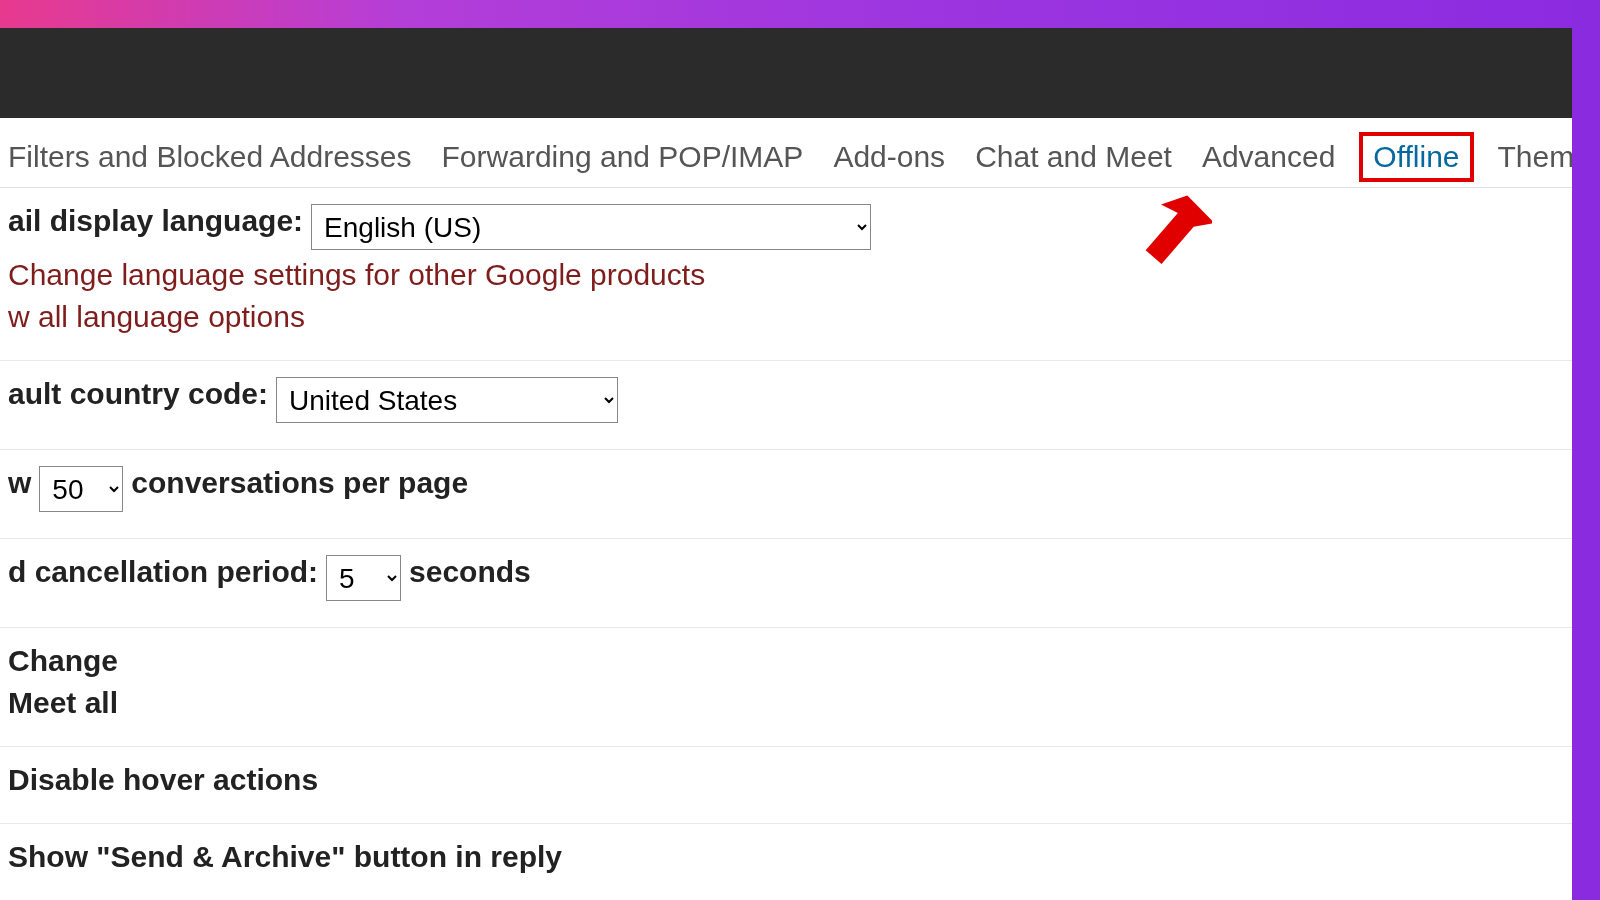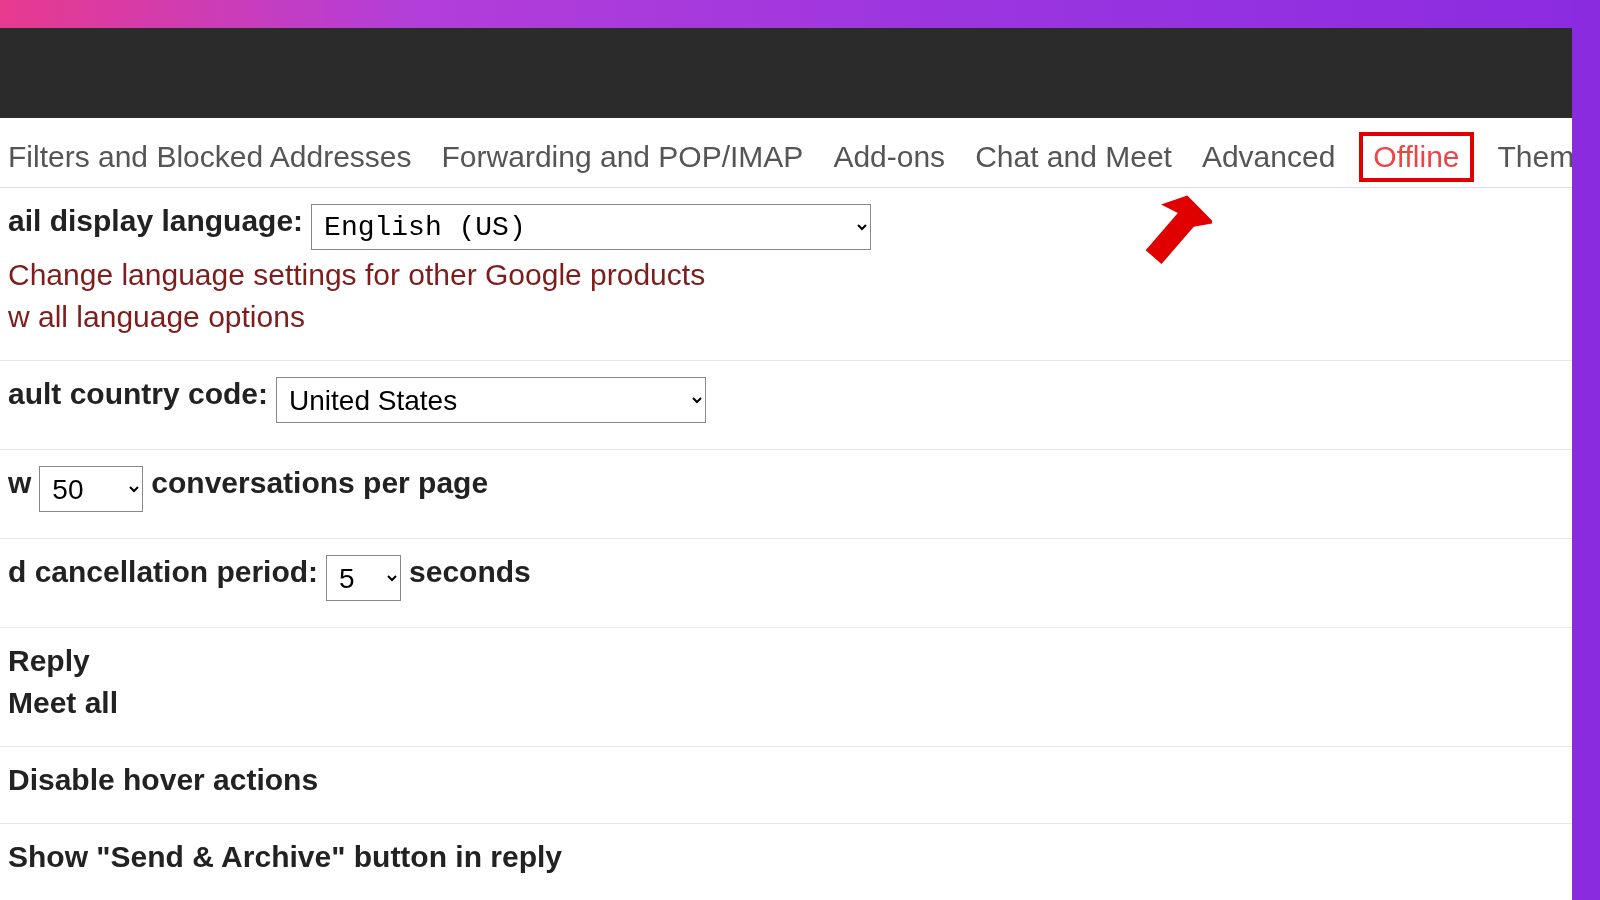--- a/index.html
+++ b/index.html
@@ -36,40 +36,40 @@
       font-size: 30px;
       color: #555;
       align-items: center;
       white-space: nowrap;
     }
     .tab { cursor: pointer; color: #555; }
     .tab.highlight {
       outline: 4px solid #e00000;
       outline-offset: 2px;
       padding: 2px 8px;
-      color: #ef4444;
+      color: #0369a1;
     }
     .section {
       padding: 16px 8px 18px 8px;
       border-bottom: 1px solid #e8e8e8;
       font-size: 30px;
       color: #222;
     }
     .label-bold { font-weight: 700; }
     select {
       font-size: 28px;
       padding: 4px 8px;
       border: 1px solid #888;
       background: #fff;
       height: 46px;
       vertical-align: middle;
     }
-    select.lang { width: 560px; font-family: Liberation Mono, monospace; }
-    select.country { width: 430px; }
-    select.pagecount { width: 104px; }
+    select.lang { width: 560px; }
+    select.country { width: 342px; }
+    select.pagecount { width: 84px; }
     select.cancel { width: 75px; }
     .link { color: #7f1d1d; cursor: pointer; }
     .row { margin-bottom: 8px; display: flex; flex-wrap: wrap; gap: 8px; }
     .muted { color: #666; font-weight: 400; }
     .arrow {
       position: absolute;
       top: 188px;
       left: 1122px;
       width: 90px;
       height: 90px;
@@ -149,21 +149,21 @@
         <span class="label-bold">d cancellation period:</span>
         <select class="cancel">
           <option>5</option>
         </select>
         <span class="label-bold">seconds</span>
       </div>
     </div>
 
     <div class="section">
       <div class="row">
-          <span class="label-bold">Reply</span>
+          <span class="label-bold">Change</span>
         </div>
       <div class="row">
           <span class="label-bold">Meet all</span>
         </div>
     </div>
 
     <div class="section">
       <div class="row">
           <span class="label-bold">Disable hover actions</span>
         </div>

